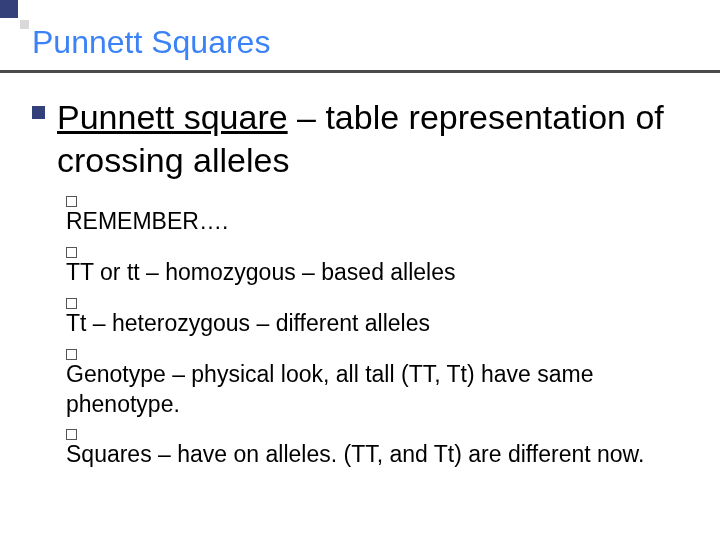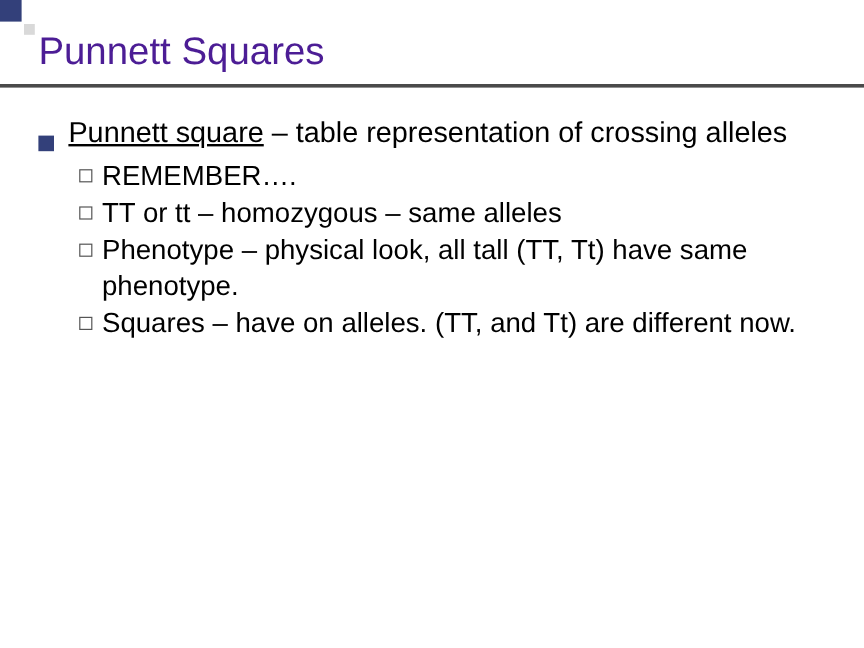--- a/index.html
+++ b/index.html
@@ -40,40 +40,40 @@
     width: 9px;
     height: 9px;
     background: #d9d9d9;
   }
   .title {
     position: absolute;
     top: 24px;
     left: 32px;
     font-size: 32px;
     font-weight: 400;
-    color: #4c1d95;
+    color: #3b82f6;
   }
   .underline {
     position: absolute;
     top: 70px;
     left: 0;
     width: 720px;
     height: 3px;
     background: #4a4a4a;
   }
   .body {
     position: absolute;
     top: 96px;
     left: 32px;
     right: 28px;
   }
   .level1 {
     display: flex;
-    align-items: flex-end;
-    font-size: 24px;
+    align-items: flex-start;
+    font-size: 34px;
     line-height: 1.25;
     margin-bottom: 6px;
   }
   .level1 .bullet-sq {
     flex: 0 0 auto;
     width: 13px;
     height: 13px;
     background: #33407a;
     margin-top: 10px;
     margin-right: 12px;
@@ -83,20 +83,21 @@
   }
   .level2-group {
     margin-left: 34px;
     font-size: 23px;
     line-height: 1.3;
   }
   .level2 {
     display: flex;
     align-items: flex-start;
     margin-bottom: 1px;
+    flex-direction: column;
   }
   .level2 .bullet-box {
     flex: 0 0 auto;
     width: 11px;
     height: 11px;
     border: 1.5px solid #555;
     box-sizing: border-box;
     margin-top: 9px;
     margin-right: 8px;
   }
@@ -132,29 +133,35 @@
       <div class="level2">
         <div class="bullet-box"></div>
         <div class="txt">
           <span>REMEMBER….</span><span></span>
         </div>
       </div>
 
       <div class="level2">
         <div class="bullet-box"></div>
         <div class="txt">
-          <span>TT</span><span> or tt – homozygous – same alleles</span>
+          <span>TT</span><span> or tt – homozygous – based alleles</span>
         </div>
       </div>
-
 
       <div class="level2">
         <div class="bullet-box"></div>
         <div class="txt">
-          <span>Phenotype</span><span> – physical look, all tall (TT, Tt) have same phenotype.</span>
+          <span>Tt</span><span> – heterozygous – different alleles</span>
+        </div>
+      </div>
+
+      <div class="level2">
+        <div class="bullet-box"></div>
+        <div class="txt">
+          <span>Genotype</span><span> – physical look, all tall (TT, Tt) have same phenotype.</span>
         </div>
       </div>
 
       <div class="level2">
         <div class="bullet-box"></div>
         <div class="txt">
           <span>Squares</span><span> – have on alleles.  (TT, and Tt) are different now.</span>
         </div>
       </div>
 

